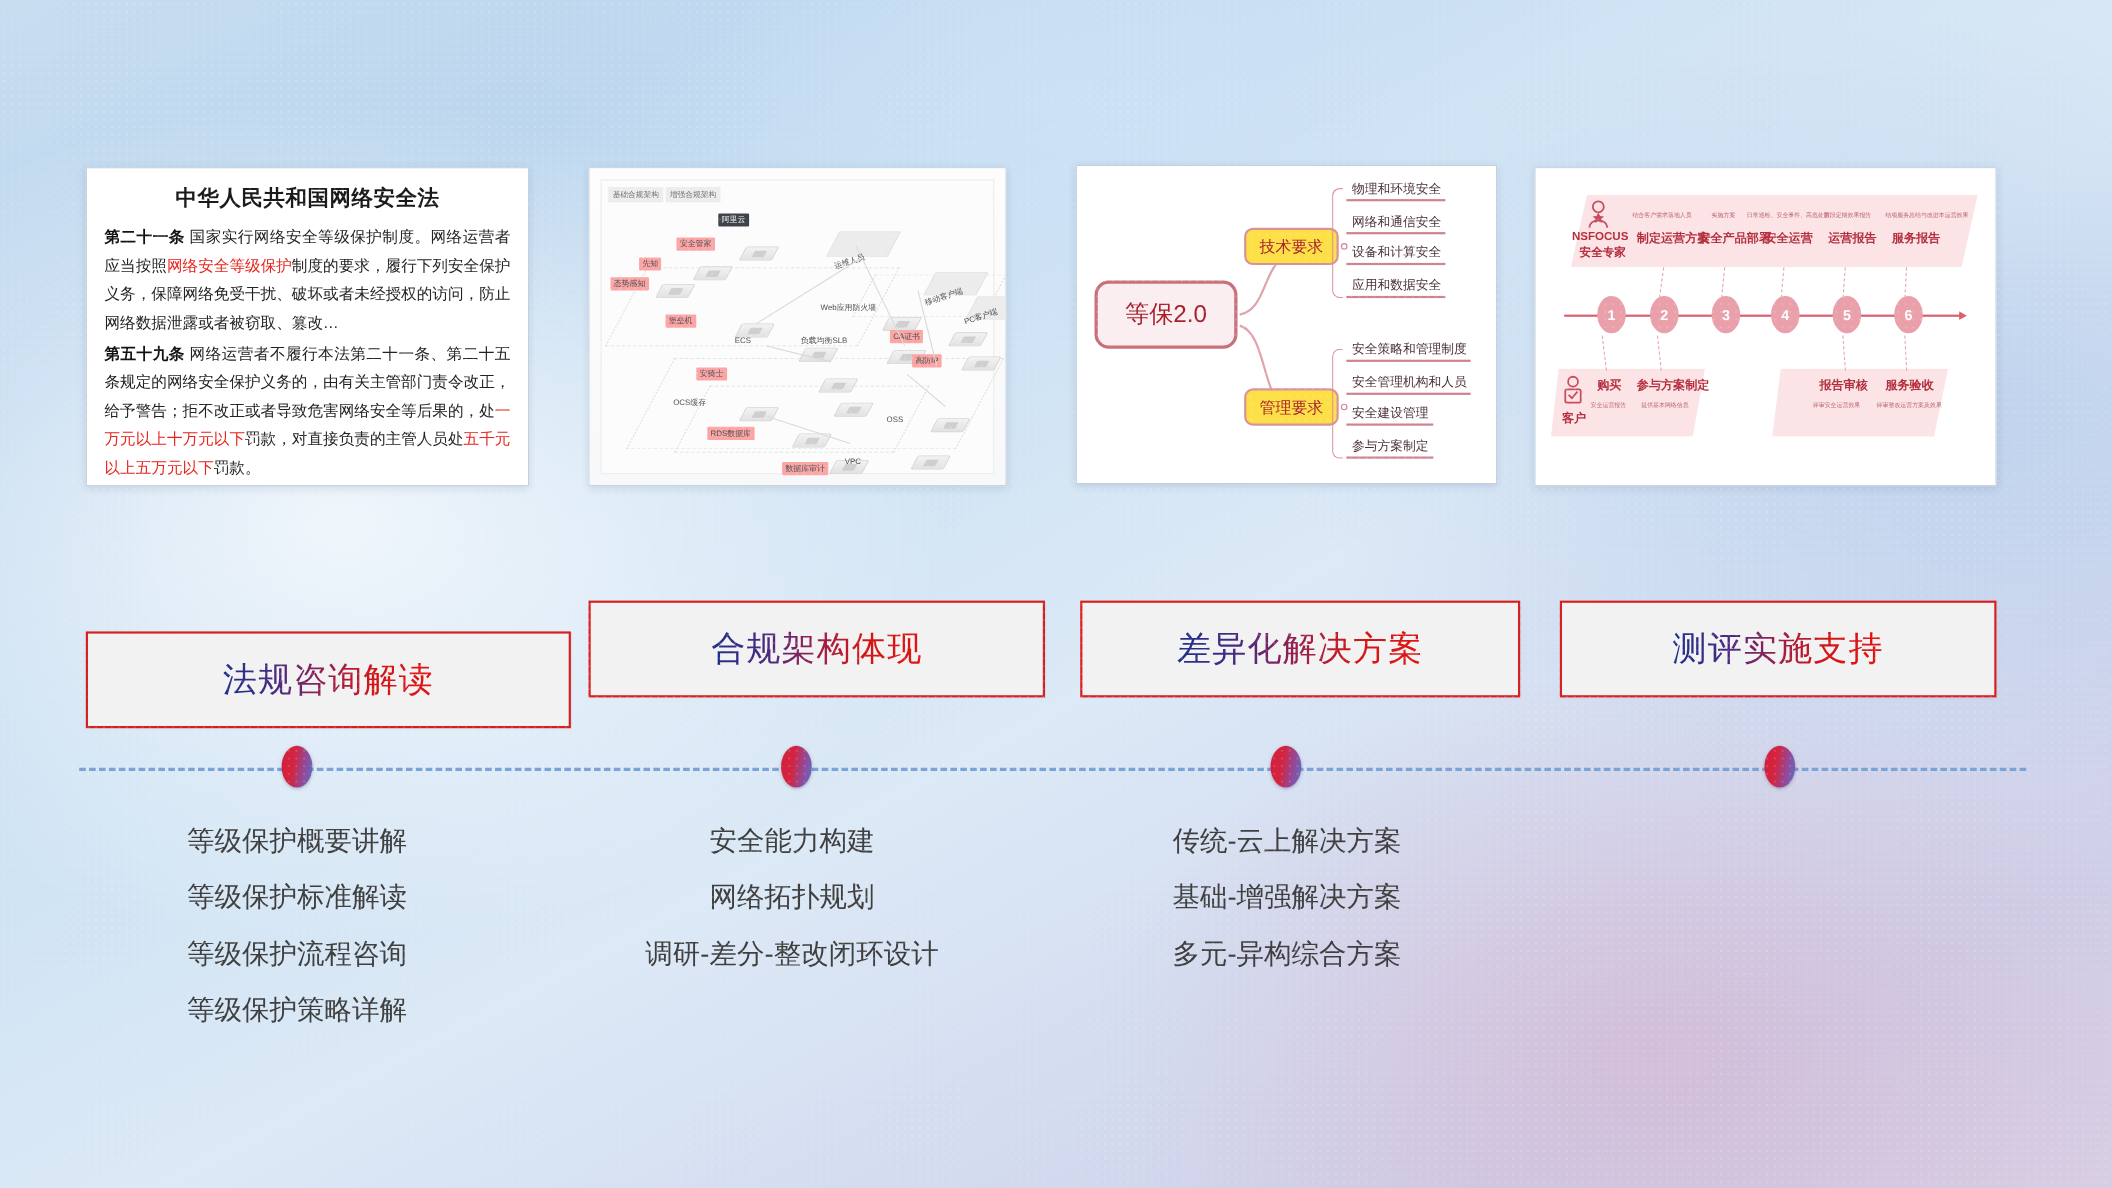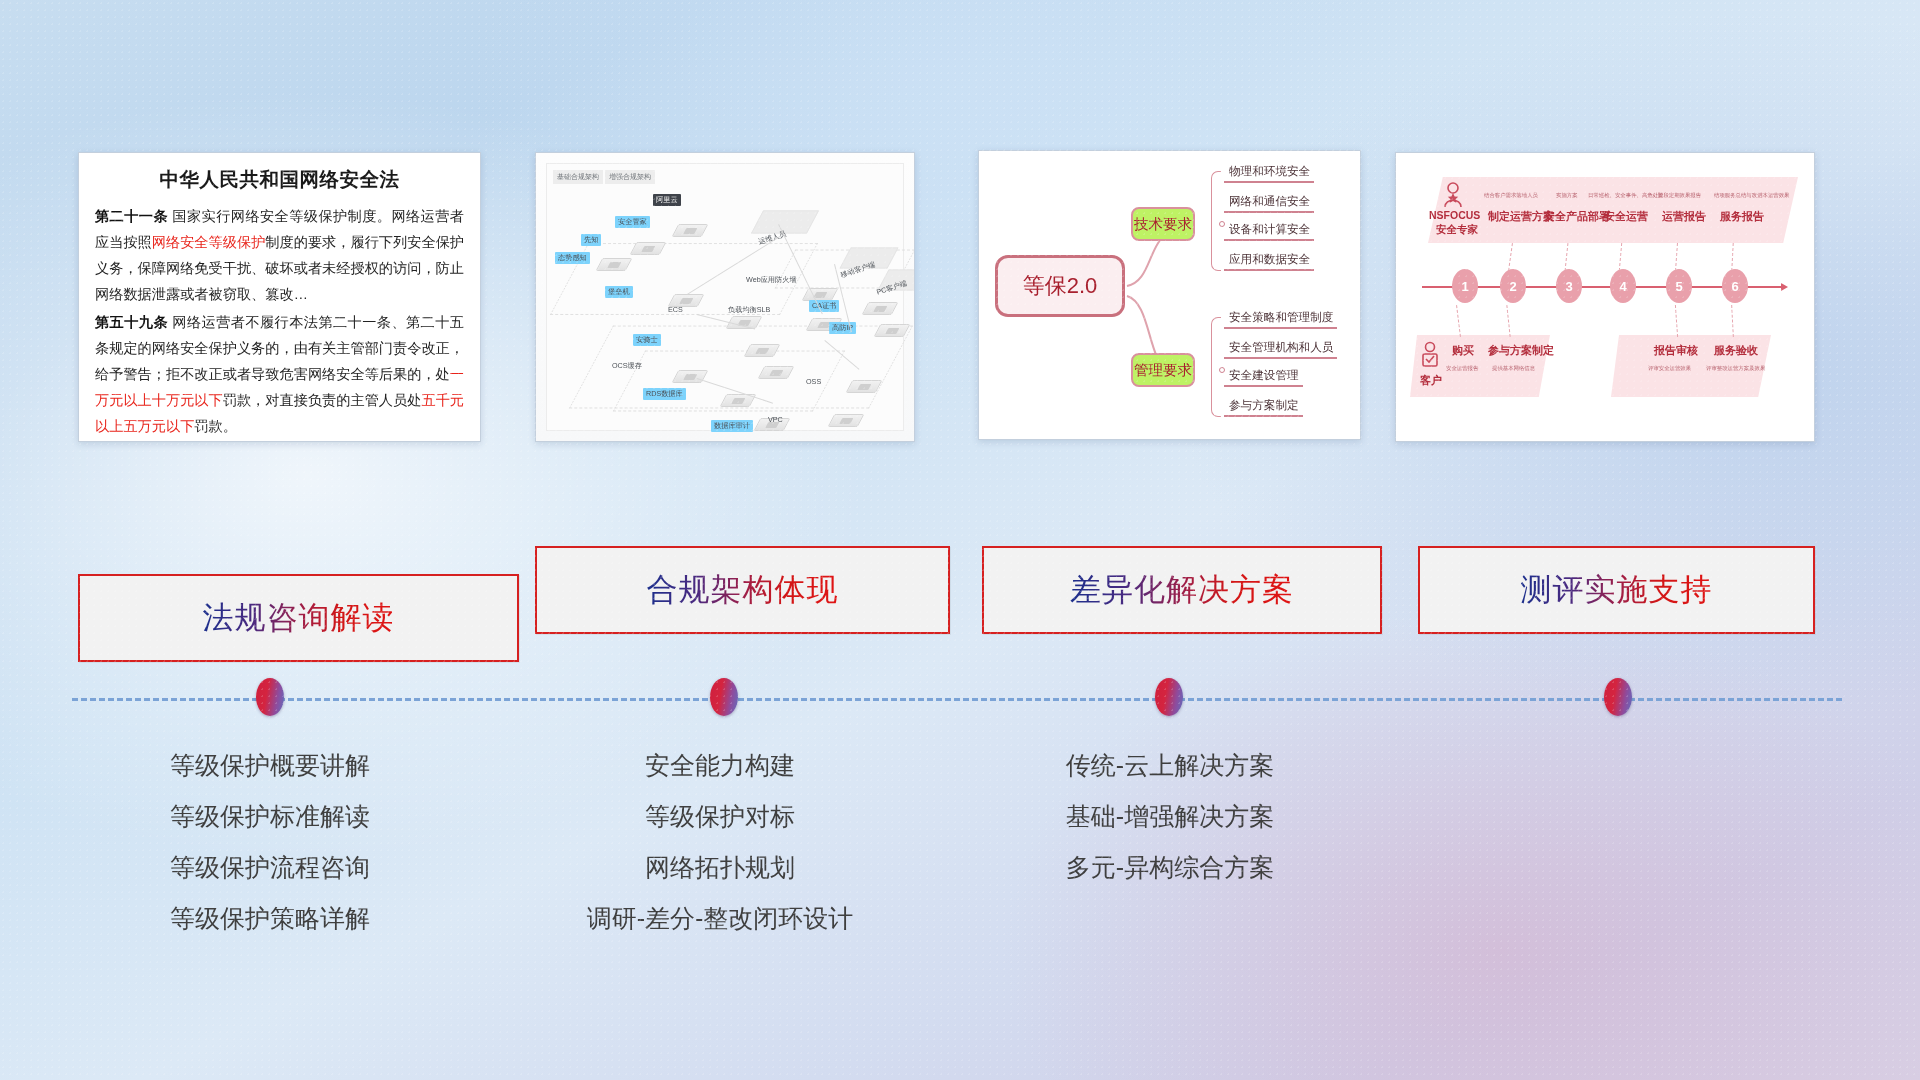--- a/index.html
+++ b/index.html
@@ -101,21 +101,21 @@
     transform: skewX(-28deg) scaleY(.75);
   }
   .arch-node::before {
     content:""; position:absolute; left:9px; top:4px;
     width:11px; height:8px; background:#cfcfcf; border-radius:1px;
   }
   .arch-lbl {
     position: absolute;
     font-size: 7.2px;
     color: #4a4f55;
-    background: #7dd3fc;
+    background: #fca5a5;
     padding: 1px 3px;
     white-space: nowrap;
     border-radius: 1px;
   }
   .arch-lbl.dark { background:#3f434a; color:#f0f0f0; }
   .arch-lbl.plain { background: transparent; color:#4a4f55; }
   .arch-line { position: absolute; background: #d9d9d9; height: 1px; transform-origin: 0 0; }
   .arch-dashbox {
     position: absolute;
     border: 1px dashed #dcdcdc;
@@ -127,23 +127,23 @@
   .mm-root {
     position: absolute; left: 16px; top: 104px;
     width: 130px; height: 62px;
     border: 3px solid #c9707d; border-radius: 13px;
     background: #fbeef0;
     display: flex; align-items: center; justify-content: center;
     font-size: 22px; color: #a8202e; font-weight: 500;
   }
   .mm-branch {
     position: absolute;
-    width: 64px; height: 34px;
+    width: 86px; height: 34px;
     border: 2px solid #d9919c; border-radius: 8px;
-    background: #bef264;
+    background: #fde047;
     display: flex; align-items: center; justify-content: center;
     font-size: 14.5px; color: #a8202e;
   }
   .mm-branch.tech { left: 152px; top: 56px; }
   .mm-branch.mgmt { left: 152px; top: 202px; }
   .mm-leaf {
     position: absolute;
     font-size: 11.6px; color: #4a3035;
     border-bottom: 2.2px solid #cf8290;
     padding: 1px 4px 2px 5px;
@@ -463,21 +463,20 @@
 
   <div class="list-col lc-1">
     <div class="li">等级保护概要讲解</div>
     <div class="li">等级保护标准解读</div>
     <div class="li">等级保护流程咨询</div>
     <div class="li">等级保护策略详解</div>
   </div>
 
   <div class="list-col lc-2">
     <div class="li">安全能力构建</div>
-    <div class="li">等级保护对标</div>
     <div class="li">网络拓扑规划</div>
     <div class="li">调研-差分-整改闭环设计</div>
   </div>
 
   <div class="list-col lc-3">
     <div class="li">传统-云上解决方案</div>
     <div class="li">基础-增强解决方案</div>
     <div class="li">多元-异构综合方案</div>
   </div>
 

